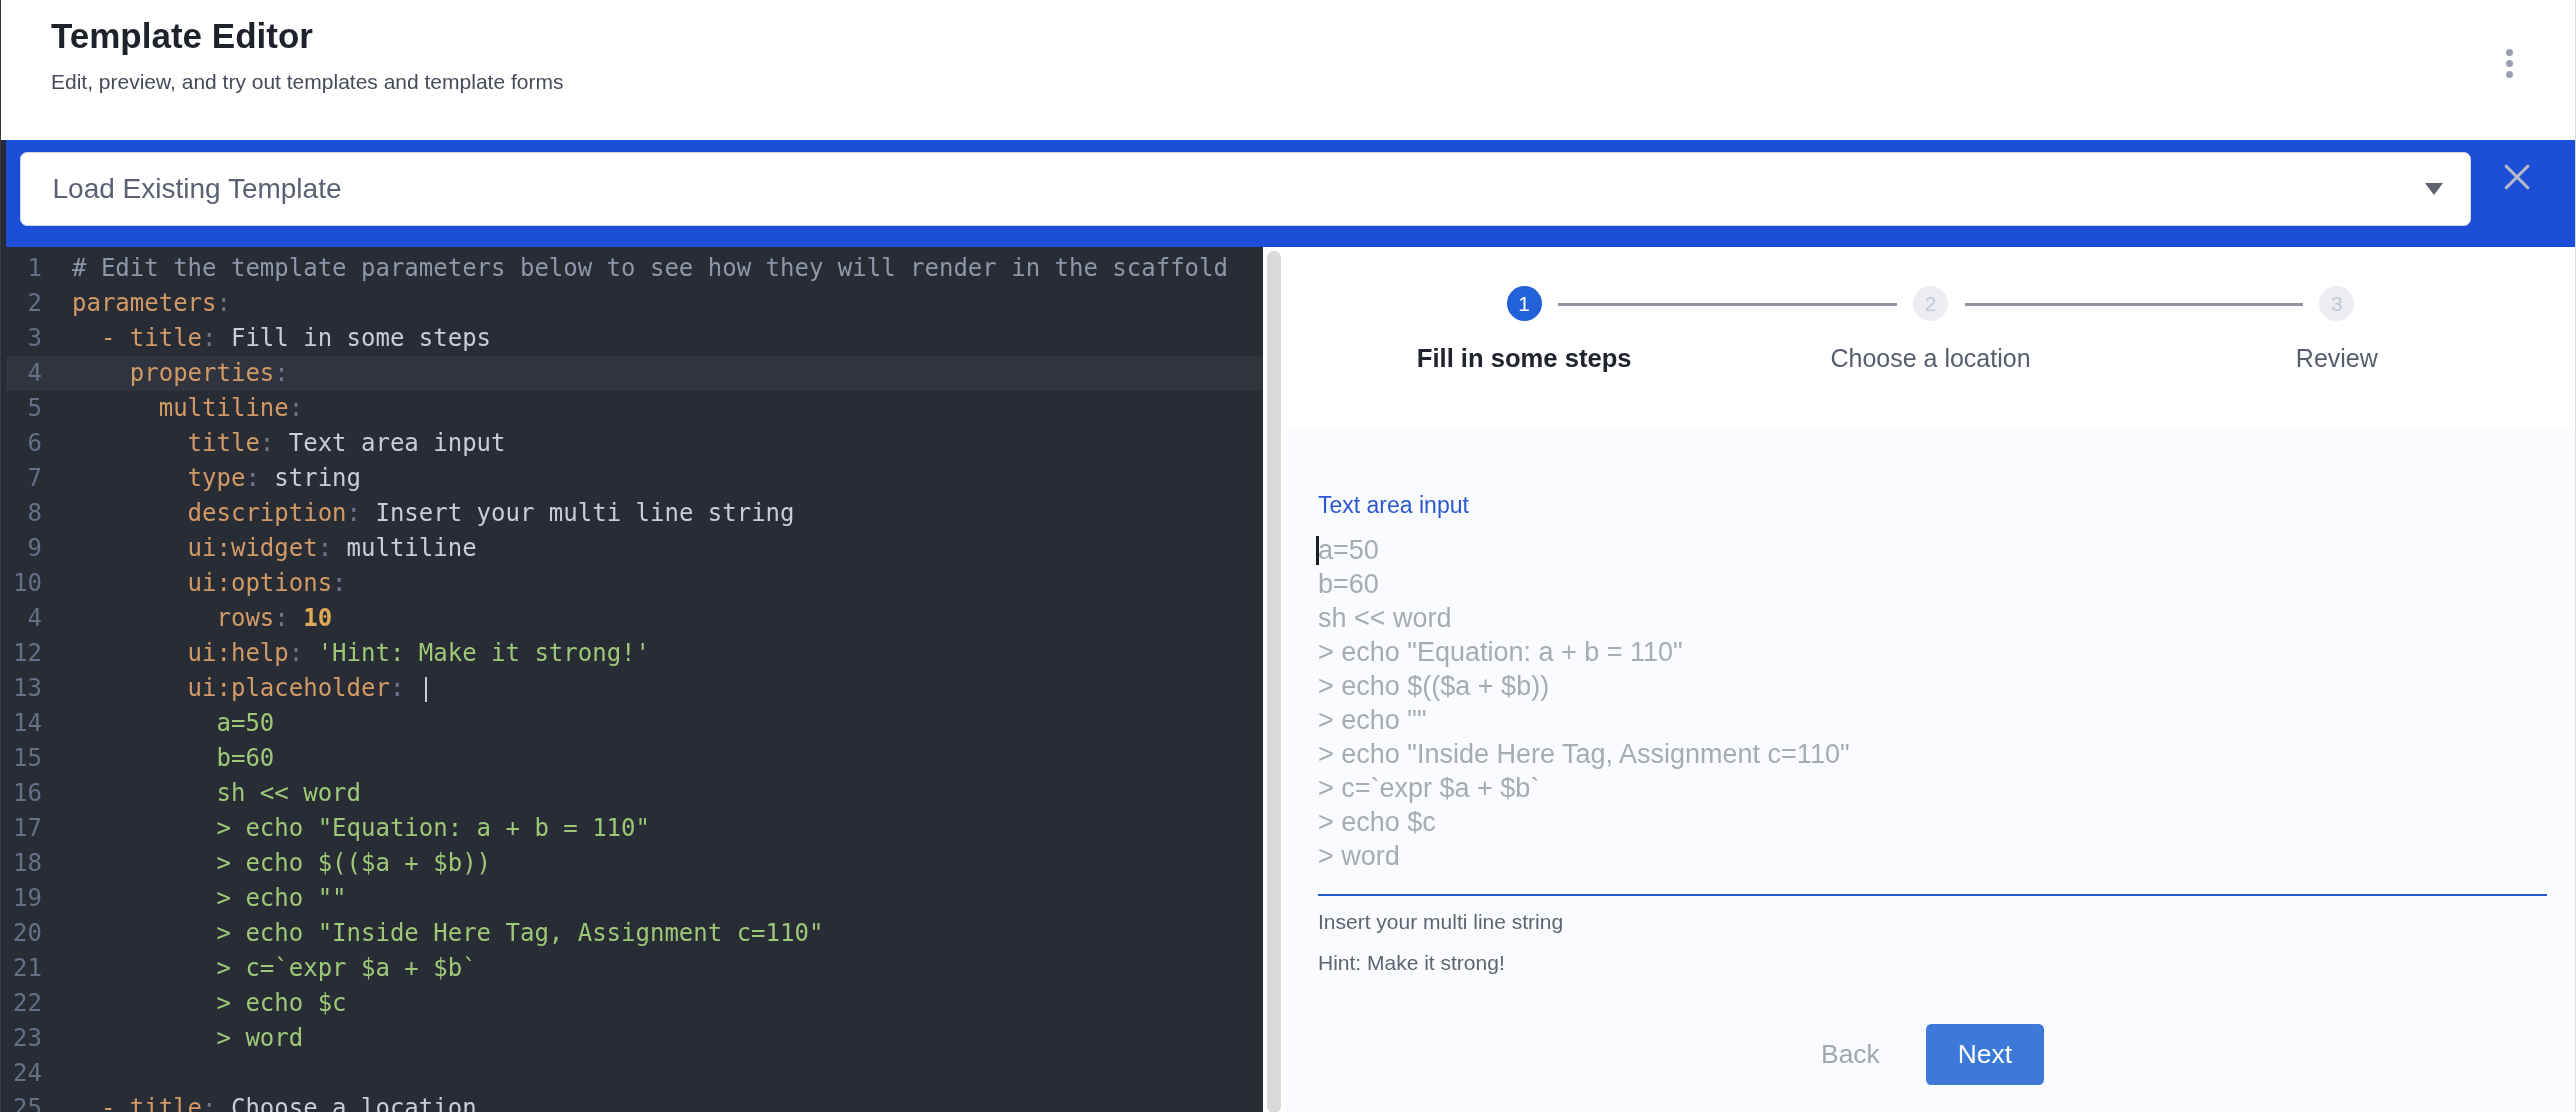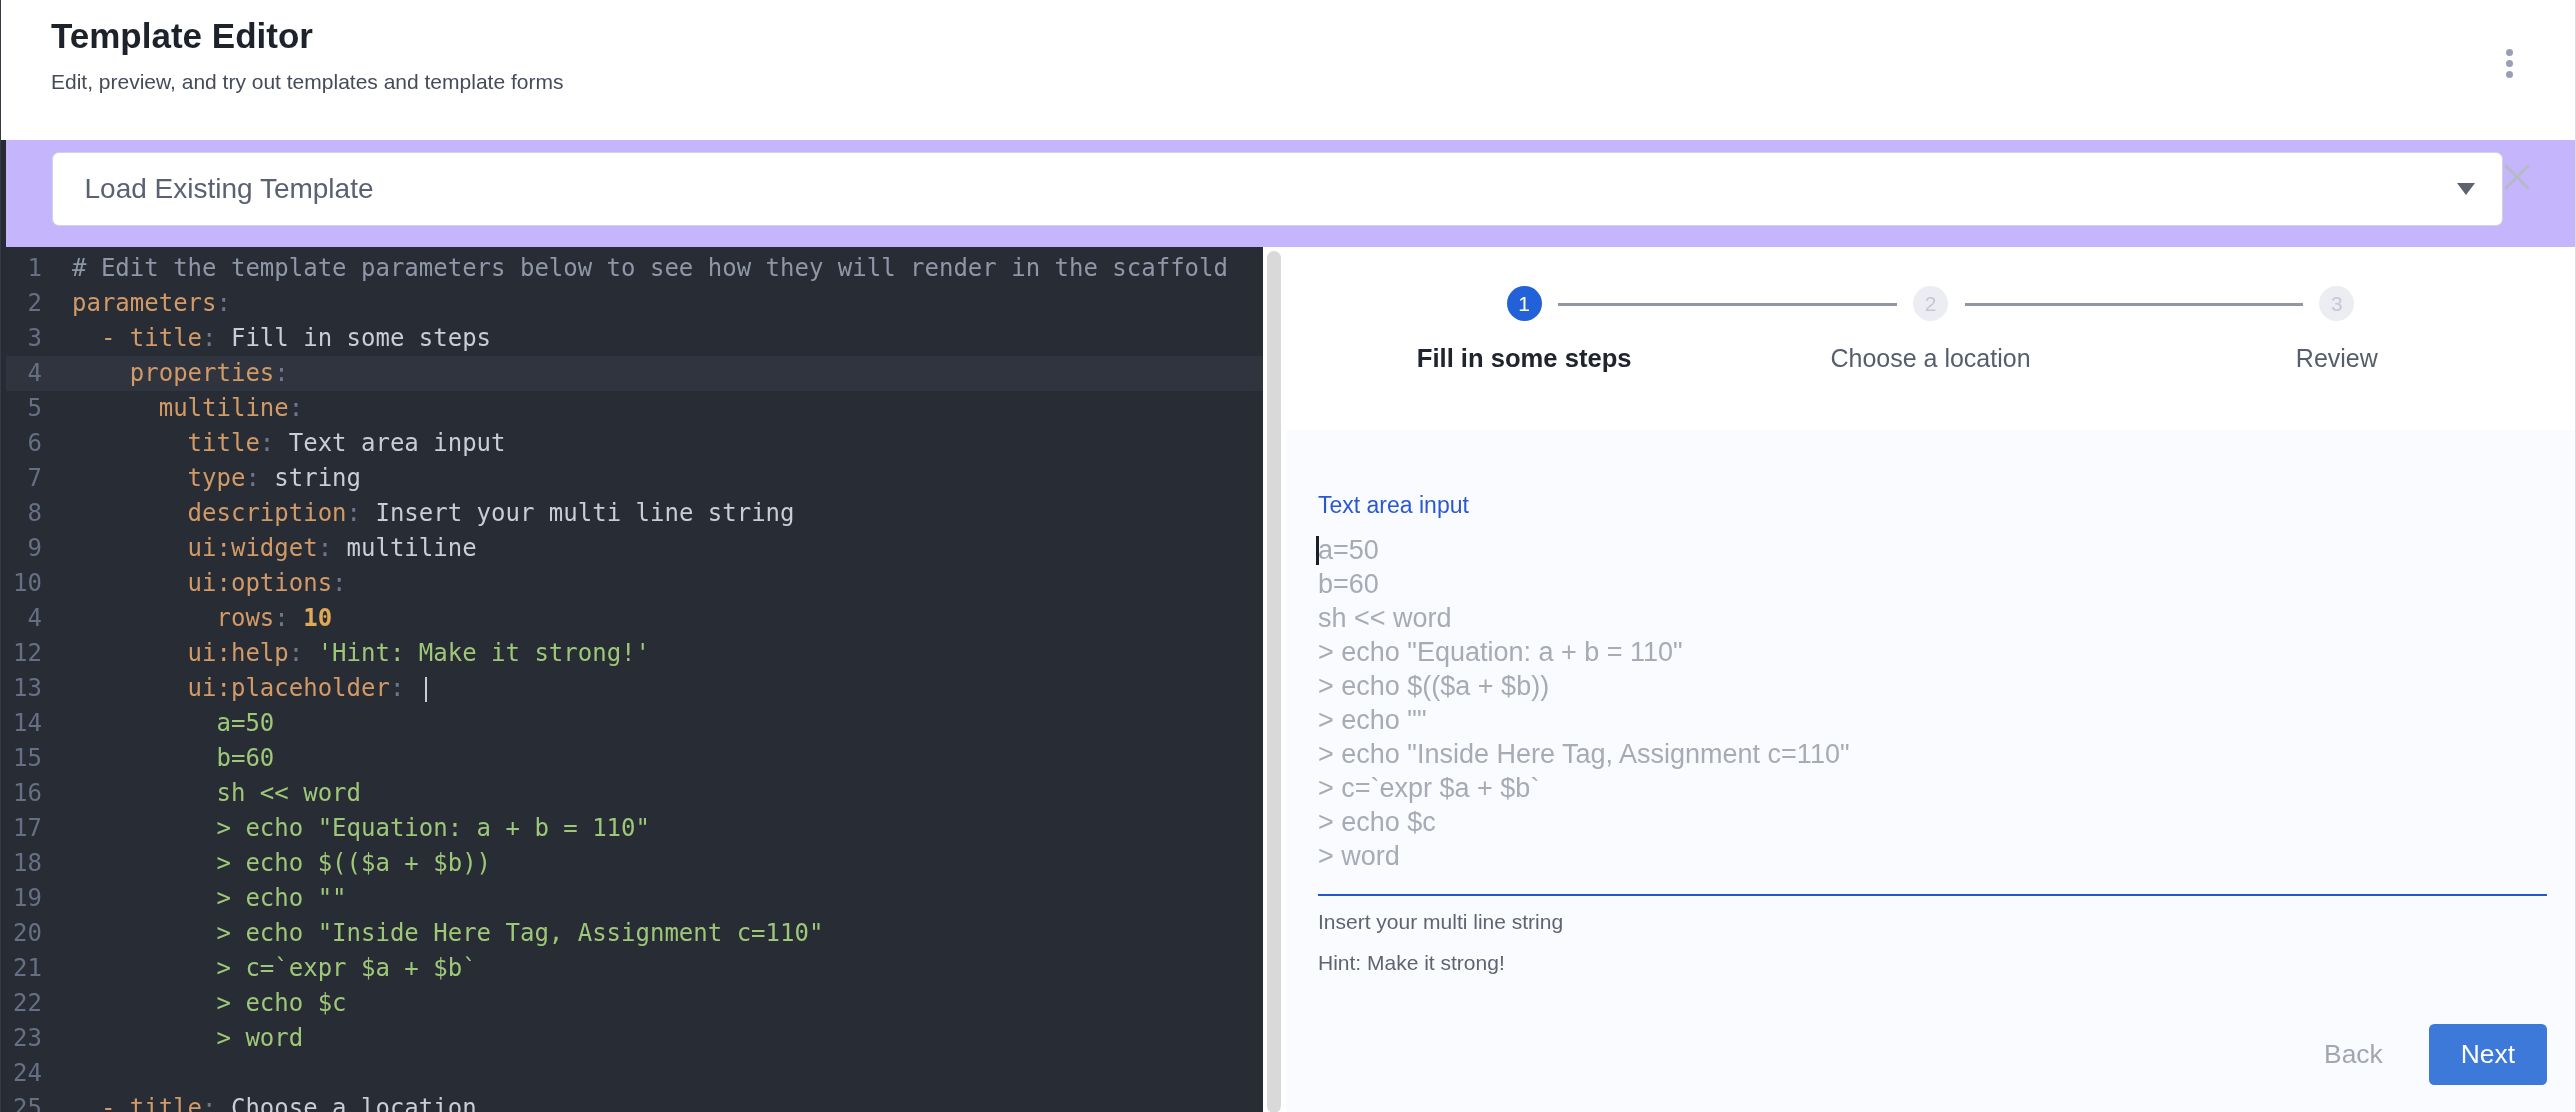--- a/index.html
+++ b/index.html
@@ -21,21 +21,21 @@
   .title { font-size:35px; font-weight:700; color:#1e222b; }
   .subtitle { font-size:21px; color:#454b58; margin-top:14px; }
   .kebab {
     position:absolute; right:46px; top:39px; width:39px; height:49px;
     display:flex; flex-direction:column; align-items:center; justify-content:center;
     gap:4.4px; background:none; border:none; cursor:pointer;
   }
   .kebab i { width:7px; height:7px; border-radius:50%; background:#9aa0b2; display:block; }
 
   
-  .content { position:absolute; top:140px; left:0; right:0; bottom:0; background:#c4b5fd;padding-left:32px; }
+  .content { position:absolute; top:140px; left:0; right:0; bottom:0; background:#1d4ed8; }
   .left-strip { position:absolute; left:0; top:0; width:5.3px; bottom:0; background:#272b35; z-index:12; }
 
   
   .select-row { height:107px; position:relative; }
   .select-box {
     position:absolute; left:18.5px; top:12.3px; width:2451px; height:74px;
     background:#fff; border:1.8px solid #d2d4db; border-radius:7px;
     display:flex; align-items:center; justify-content:space-between;
     padding:0 26.4px 0 32px; cursor:pointer;
   }
@@ -98,21 +98,21 @@
   .field-label { color:#2a58d0; font-size:23px; }
   .textarea {
     margin-top:14px; position:relative;
     border-bottom:2.6px solid #2456cf; padding-bottom:21px; cursor:text;
   }
   .ta-line { font-size:27px; line-height:34px; color:#a6abb4; white-space:pre; }
   .text-cursor { position:absolute; left:-1.8px; top:2.6px; width:2.6px; height:29px; background:#1b1e24; }
   .description { margin-top:14px; font-size:21px; color:#5e6471; }
   .help-text  { margin-top:17px; font-size:21px; color:#5e6471; }
 
-  .actions { margin-top:49px; display:flex; justify-content:flex-end; align-items:center; gap:46px; }
+  .actions { margin-top:49px; display:flex; justify-content:center; align-items:center; gap:46px; }
   .back-btn { font-size:26.4px; color:#a2a6ae; background:none; border:none; cursor:default; font-family:inherit; }
   .next-btn {
     font-size:26.4px; color:#fff; background:#3c79d9; border:none; border-radius:5.3px;
     padding:15px 32px; cursor:pointer; font-family:inherit;
   }
 </style>
 </head>
 <body>
 
 <div class="header">

